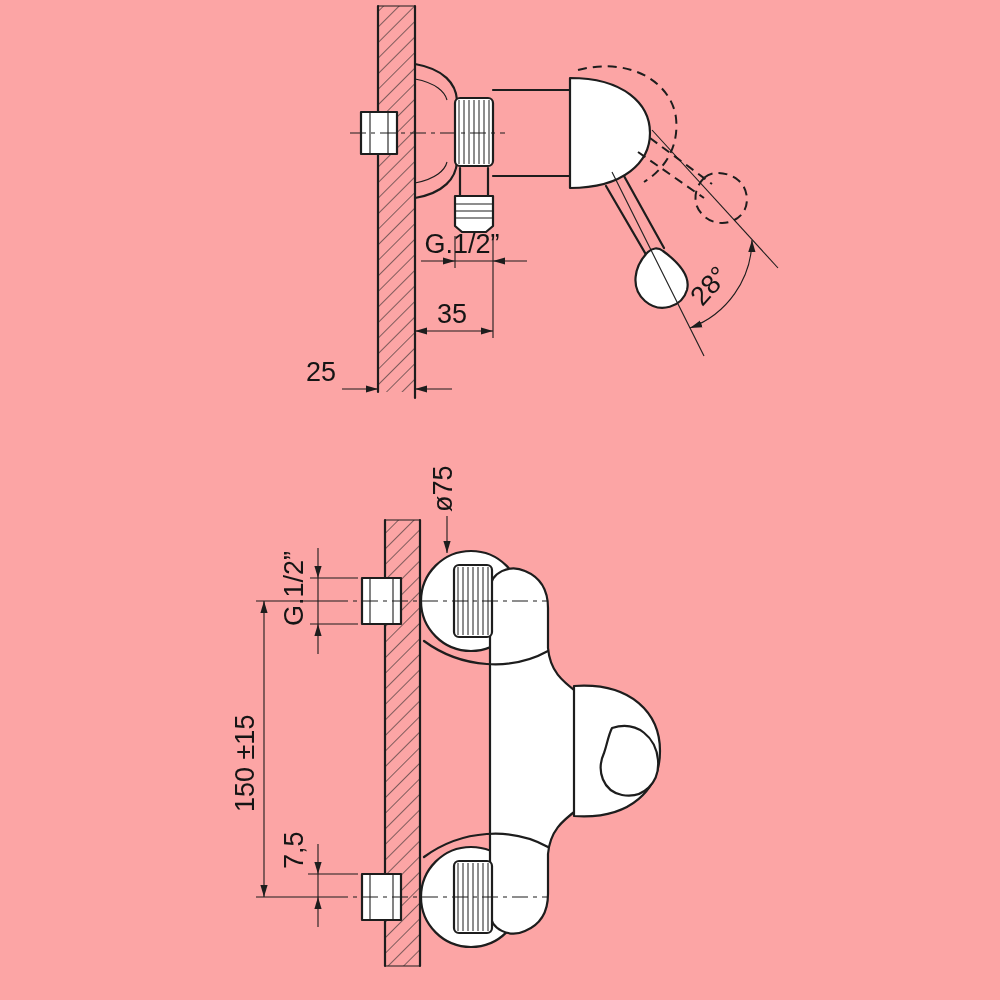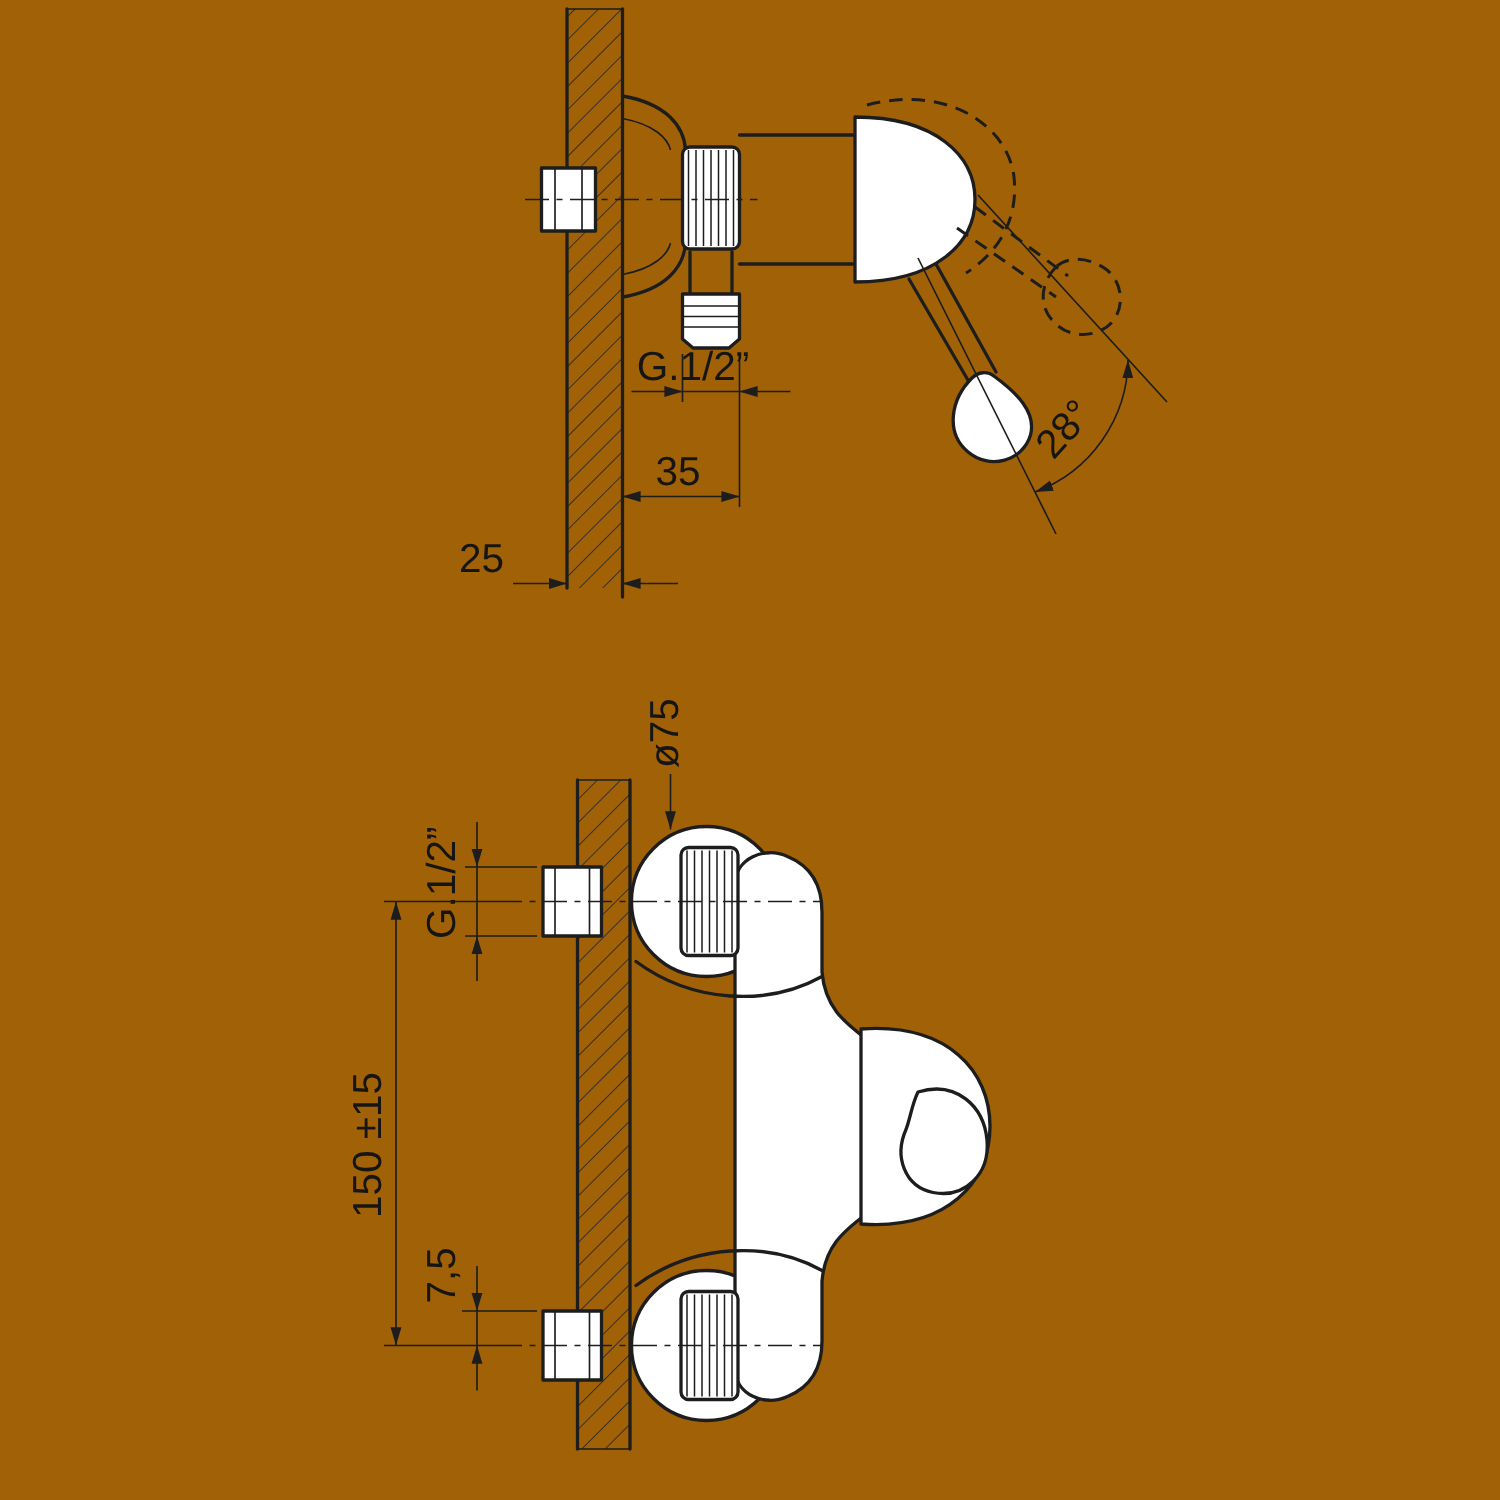--- a/index.html
+++ b/index.html
@@ -1,17 +1,17 @@
 <!DOCTYPE html>
 <html><head>
 <meta charset="utf-8">
 <style>
   html,body { margin:0; padding:0; background:#ffffff; }
   .page {
-    width:1000px; height:1000px; background:#a16207; position:relative;
+    width:1000px; height:1000px; background:#fca5a5; position:relative;
     font-family:"Liberation Sans", sans-serif;
   }
   svg { display:block; }
   .solid { fill:#ffffff; stroke:#1d1d1d; stroke-width:2.2; stroke-linejoin:round; }
   .obj   { fill:none;    stroke:#1d1d1d; stroke-width:2.2; stroke-linecap:round; }
   .thin  { fill:none;    stroke:#1d1d1d; stroke-width:1.1; }
   .knurl { fill:none;    stroke:#1d1d1d; stroke-width:1; }
   .dash  { fill:none;    stroke:#1d1d1d; stroke-width:2;   stroke-dasharray:9 6; }
   .cl    { fill:none;    stroke:#1d1d1d; stroke-width:1.1; stroke-dasharray:16 5 4 5; }
   text   { font-family:"Liberation Sans", sans-serif; font-size:27px; fill:#151515; }

